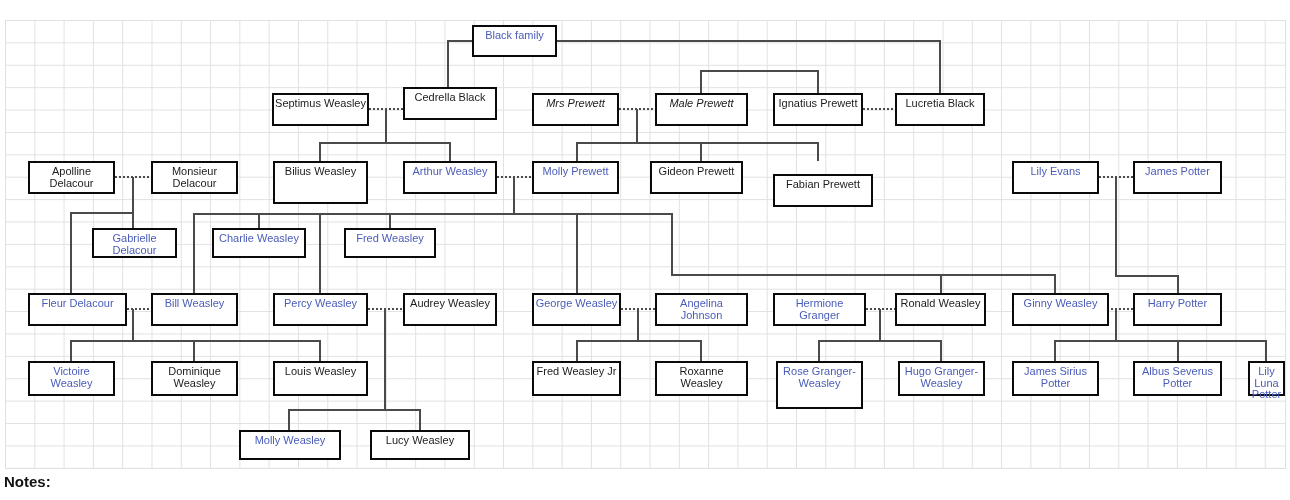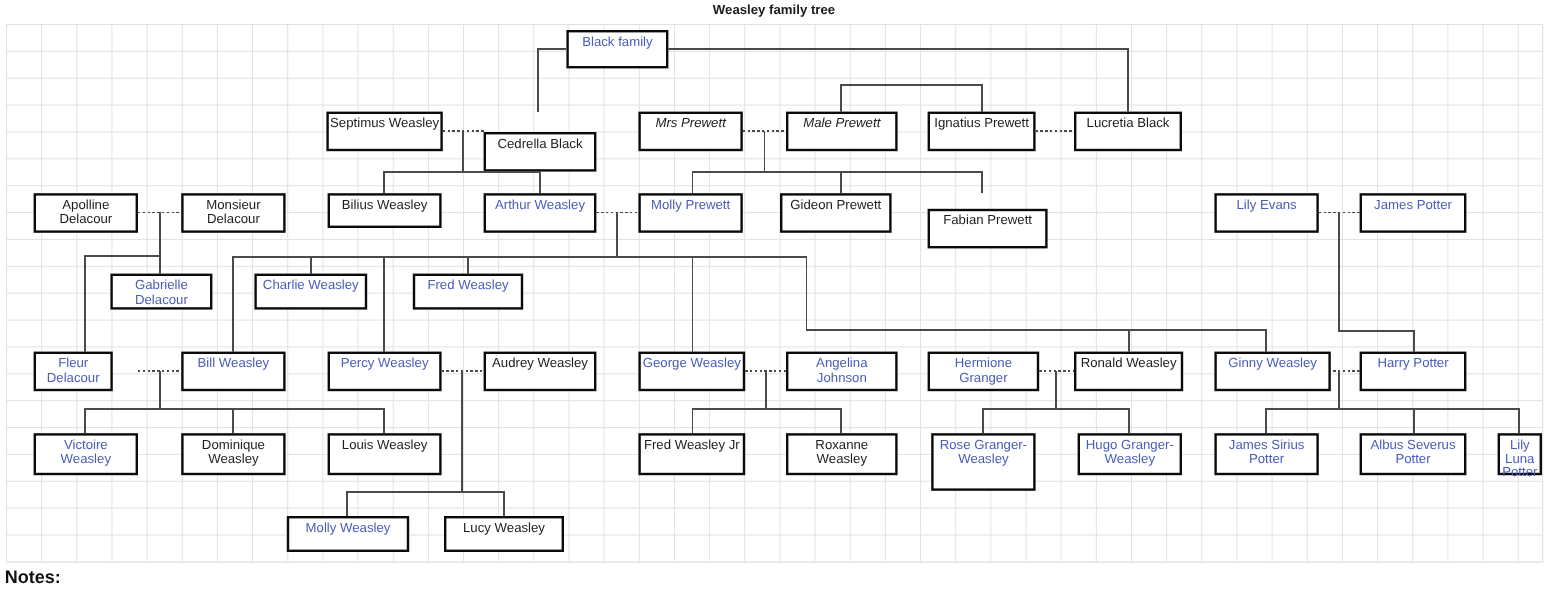--- a/index.html
+++ b/index.html
@@ -30,21 +30,20 @@
   .node span.italic { font-style:italic; }
   .notes {
     position:absolute; left:4px; top:473px;
     font-size:15px; font-weight:bold; color:#111111;
   }
 </style>
 </head>
 <body>
 
 <div class="stage">
-  <div class="title">Weasley family tree</div>
   <div class="grid"></div>
   <svg class="lines" id="lines" width="1290" height="500">
       <polyline points="472,41 448,41 448,93" fill="none" stroke="#4a4a4a" stroke-width="1.5" shape-rendering="crispEdges"></polyline>
       <polyline points="557,41 940,41 940,93" fill="none" stroke="#4a4a4a" stroke-width="1.5" shape-rendering="crispEdges"></polyline>
       <polyline points="701,93 701,71 818,71 818,93" fill="none" stroke="#4a4a4a" stroke-width="1.5" shape-rendering="crispEdges"></polyline>
       <polyline points="386,109 386,143" fill="none" stroke="#4a4a4a" stroke-width="1.5" shape-rendering="crispEdges"></polyline>
       <polyline points="320,161 320,143 450,143 450,161" fill="none" stroke="#4a4a4a" stroke-width="1.5" shape-rendering="crispEdges"></polyline>
       <polyline points="637,109 637,143" fill="none" stroke="#4a4a4a" stroke-width="1.5" shape-rendering="crispEdges"></polyline>
       <polyline points="577,161 577,143 818,143 818,161" fill="none" stroke="#4a4a4a" stroke-width="1.5" shape-rendering="crispEdges"></polyline>
       <polyline points="701,143 701,161" fill="none" stroke="#4a4a4a" stroke-width="1.5" shape-rendering="crispEdges"></polyline>
@@ -78,38 +77,38 @@
       <polyline points="1099,177 1133,177" fill="none" stroke="#4a4a4a" stroke-width="1.3" shape-rendering="crispEdges" stroke-dasharray="2 2"></polyline>
       <polyline points="115,309 151,309" fill="none" stroke="#4a4a4a" stroke-width="1.3" shape-rendering="crispEdges" stroke-dasharray="2 2"></polyline>
       <polyline points="368,309 403,309" fill="none" stroke="#4a4a4a" stroke-width="1.3" shape-rendering="crispEdges" stroke-dasharray="2 2"></polyline>
       <polyline points="621,309 655,309" fill="none" stroke="#4a4a4a" stroke-width="1.3" shape-rendering="crispEdges" stroke-dasharray="2 2"></polyline>
       <polyline points="866,309 895,309" fill="none" stroke="#4a4a4a" stroke-width="1.3" shape-rendering="crispEdges" stroke-dasharray="2 2"></polyline>
       <polyline points="1099,309 1133,309" fill="none" stroke="#4a4a4a" stroke-width="1.3" shape-rendering="crispEdges" stroke-dasharray="2 2"></polyline>
     </svg>
   <div id="nodes">
       <div class="node" style="left: 472px; top: 25px; width: 85px; height: 32px;"><span class="link">Black family</span></div>
       <div class="node" style="left: 272px; top: 93px; width: 97px; height: 33px;"><span class="plain">Septimus Weasley</span></div>
-      <div class="node" style="left: 403px; top: 110px; width: 94px; height: 33px;"><span class="plain">Cedrella Black</span></div>
+      <div class="node" style="left: 403px; top: 87px; width: 94px; height: 33px;"><span class="plain">Cedrella Black</span></div>
       <div class="node" style="left: 532px; top: 93px; width: 87px; height: 33px;"><span class="plain italic">Mrs Prewett</span></div>
       <div class="node" style="left: 655px; top: 93px; width: 93px; height: 33px;"><span class="plain italic">Male Prewett</span></div>
       <div class="node" style="left: 773px; top: 93px; width: 90px; height: 33px;"><span class="plain">Ignatius Prewett</span></div>
       <div class="node" style="left: 895px; top: 93px; width: 90px; height: 33px;"><span class="plain">Lucretia Black</span></div>
       <div class="node" style="left: 28px; top: 161px; width: 87px; height: 33px;"><span class="plain">Apolline Delacour</span></div>
       <div class="node" style="left: 151px; top: 161px; width: 87px; height: 33px;"><span class="plain">Monsieur Delacour</span></div>
-      <div class="node" style="left: 273px; top: 161px; width: 95px; height: 29px;"><span class="plain">Bilius Weasley</span></div>
+      <div class="node" style="left: 273px; top: 161px; width: 95px; height: 43px;"><span class="plain">Bilius Weasley</span></div>
       <div class="node" style="left: 403px; top: 161px; width: 94px; height: 33px;"><span class="link">Arthur Weasley</span></div>
       <div class="node" style="left: 532px; top: 161px; width: 87px; height: 33px;"><span class="link">Molly Prewett</span></div>
       <div class="node" style="left: 650px; top: 161px; width: 93px; height: 33px;"><span class="plain">Gideon Prewett</span></div>
       <div class="node" style="left: 773px; top: 174px; width: 100px; height: 33px;"><span class="plain">Fabian Prewett</span></div>
       <div class="node" style="left: 1012px; top: 161px; width: 87px; height: 33px;"><span class="link">Lily Evans</span></div>
       <div class="node" style="left: 1133px; top: 161px; width: 89px; height: 33px;"><span class="link">James Potter</span></div>
       <div class="node" style="left: 92px; top: 228px; width: 85px; height: 30px;"><span class="link">Gabrielle Delacour</span></div>
       <div class="node" style="left: 212px; top: 228px; width: 94px; height: 30px;"><span class="link">Charlie Weasley</span></div>
       <div class="node" style="left: 344px; top: 228px; width: 92px; height: 30px;"><span class="link">Fred Weasley</span></div>
-      <div class="node" style="left: 28px; top: 293px; width: 66px; height: 33px;"><span class="link">Fleur Delacour</span></div>
+      <div class="node" style="left: 28px; top: 293px; width: 99px; height: 33px;"><span class="link">Fleur Delacour</span></div>
       <div class="node" style="left: 151px; top: 293px; width: 87px; height: 33px;"><span class="link">Bill Weasley</span></div>
       <div class="node" style="left: 273px; top: 293px; width: 95px; height: 33px;"><span class="link">Percy Weasley</span></div>
       <div class="node" style="left: 403px; top: 293px; width: 94px; height: 33px;"><span class="plain">Audrey Weasley</span></div>
       <div class="node" style="left: 532px; top: 293px; width: 89px; height: 33px;"><span class="link">George Weasley</span></div>
       <div class="node" style="left: 655px; top: 293px; width: 93px; height: 33px;"><span class="link">Angelina Johnson</span></div>
       <div class="node" style="left: 773px; top: 293px; width: 93px; height: 33px;"><span class="link">Hermione Granger</span></div>
       <div class="node" style="left: 895px; top: 293px; width: 91px; height: 33px;"><span class="plain">Ronald Weasley</span></div>
       <div class="node" style="left: 1012px; top: 293px; width: 97px; height: 33px;"><span class="link">Ginny Weasley</span></div>
       <div class="node" style="left: 1133px; top: 293px; width: 89px; height: 33px;"><span class="link">Harry Potter</span></div>
       <div class="node" style="left: 28px; top: 361px; width: 87px; height: 35px;"><span class="link">Victoire Weasley</span></div>

